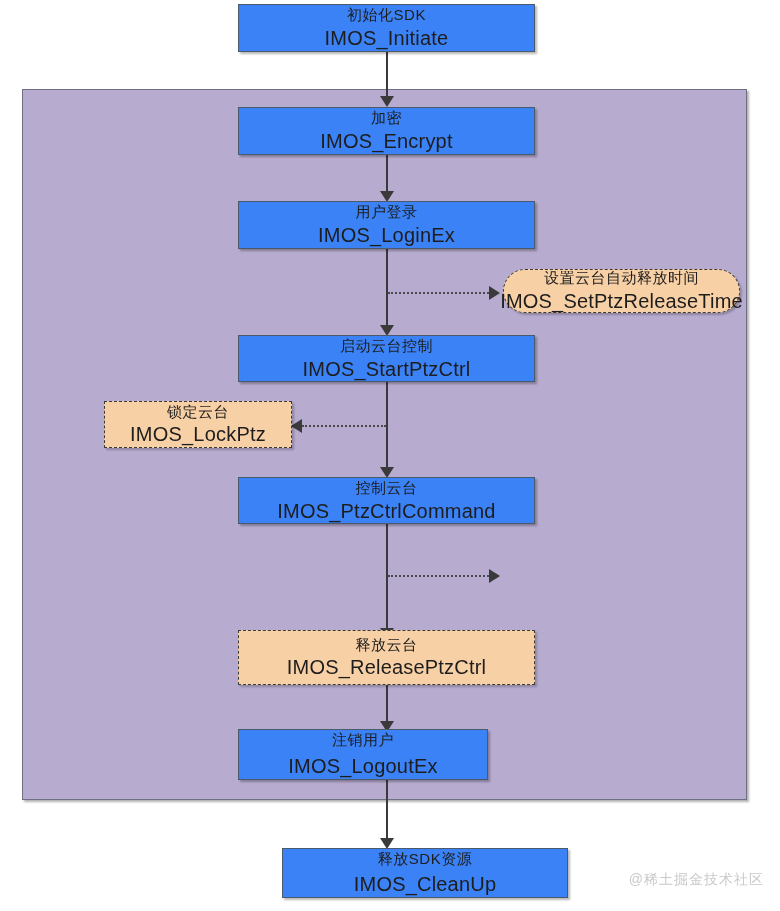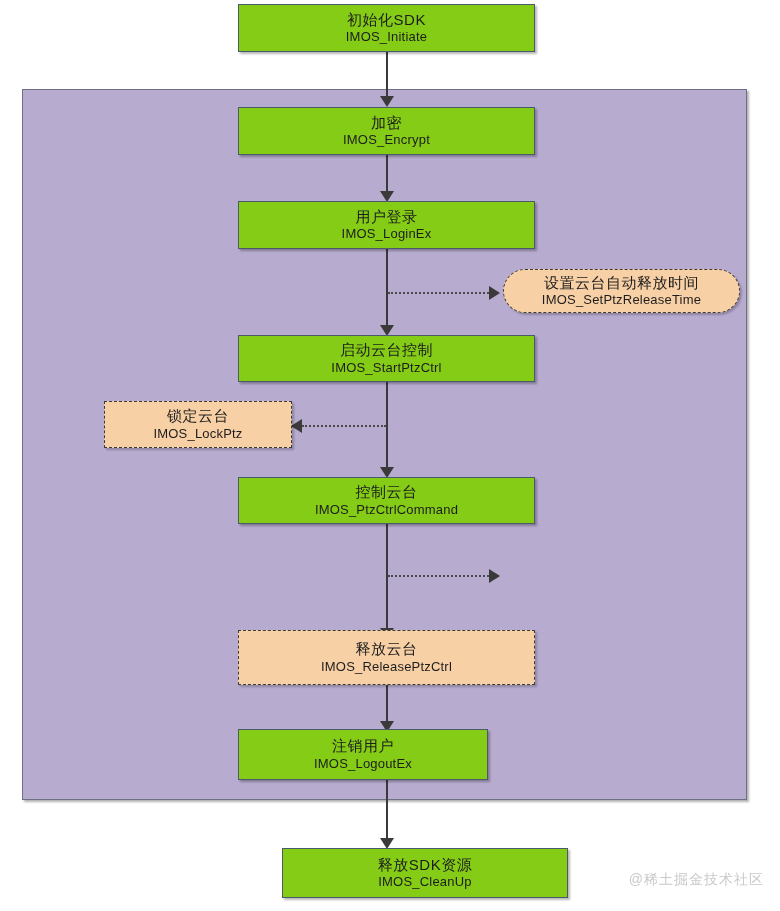--- a/index.html
+++ b/index.html
@@ -41,28 +41,29 @@
     justify-content: center;
     line-height: 1.30;
     text-align: center;
     color: #1d1d1d;
   }
   .node .cn {
     font-size: 15px;
     letter-spacing: 0.5px;
   }
   .node .fn {
-    font-size: 13px;
+    font-size: 20px;
     letter-spacing: 0.2px;
   }
 
   .node.blue {
-    background: #84cc16;
+    background: #3b82f6;
     border: 1.5px solid #4b5a6b;
     box-shadow: 2px 2px 2px rgba(0,0,0,0.28);
+    justify-content: space-between;
   }
   .node.orange {
     background: #f8d0a6;
     border: 1.6px dashed #3b3b3b;
     box-shadow: 2px 2px 2px rgba(0,0,0,0.22);
   }
   .vline {
     position: absolute;
     width: 2px;
     background: #3a3a3a;

